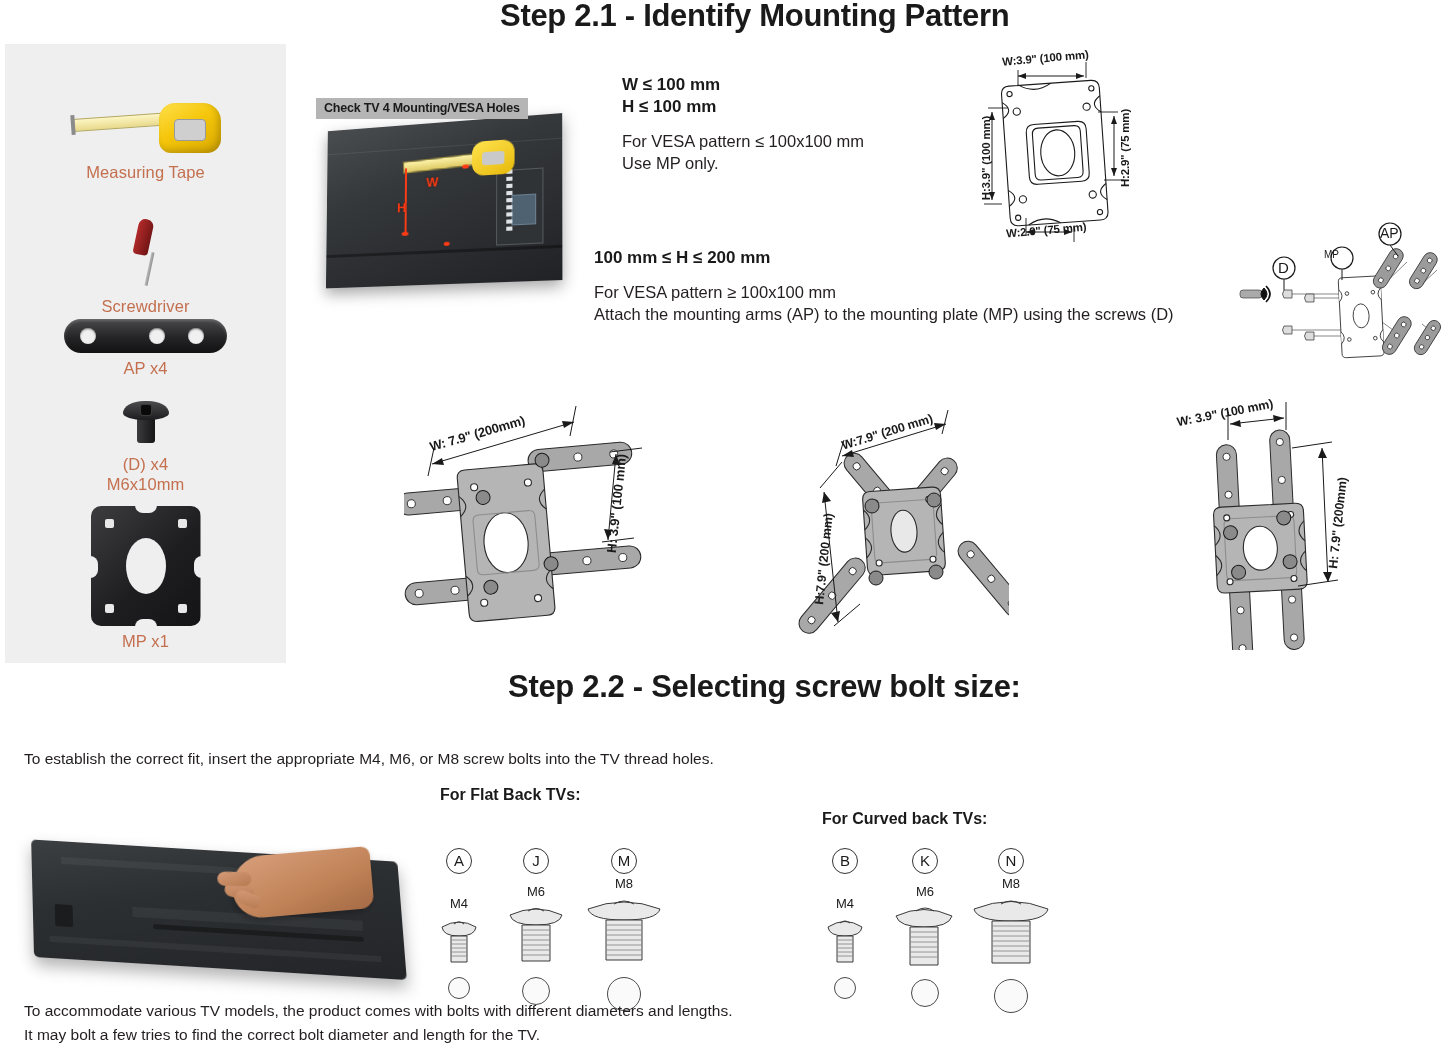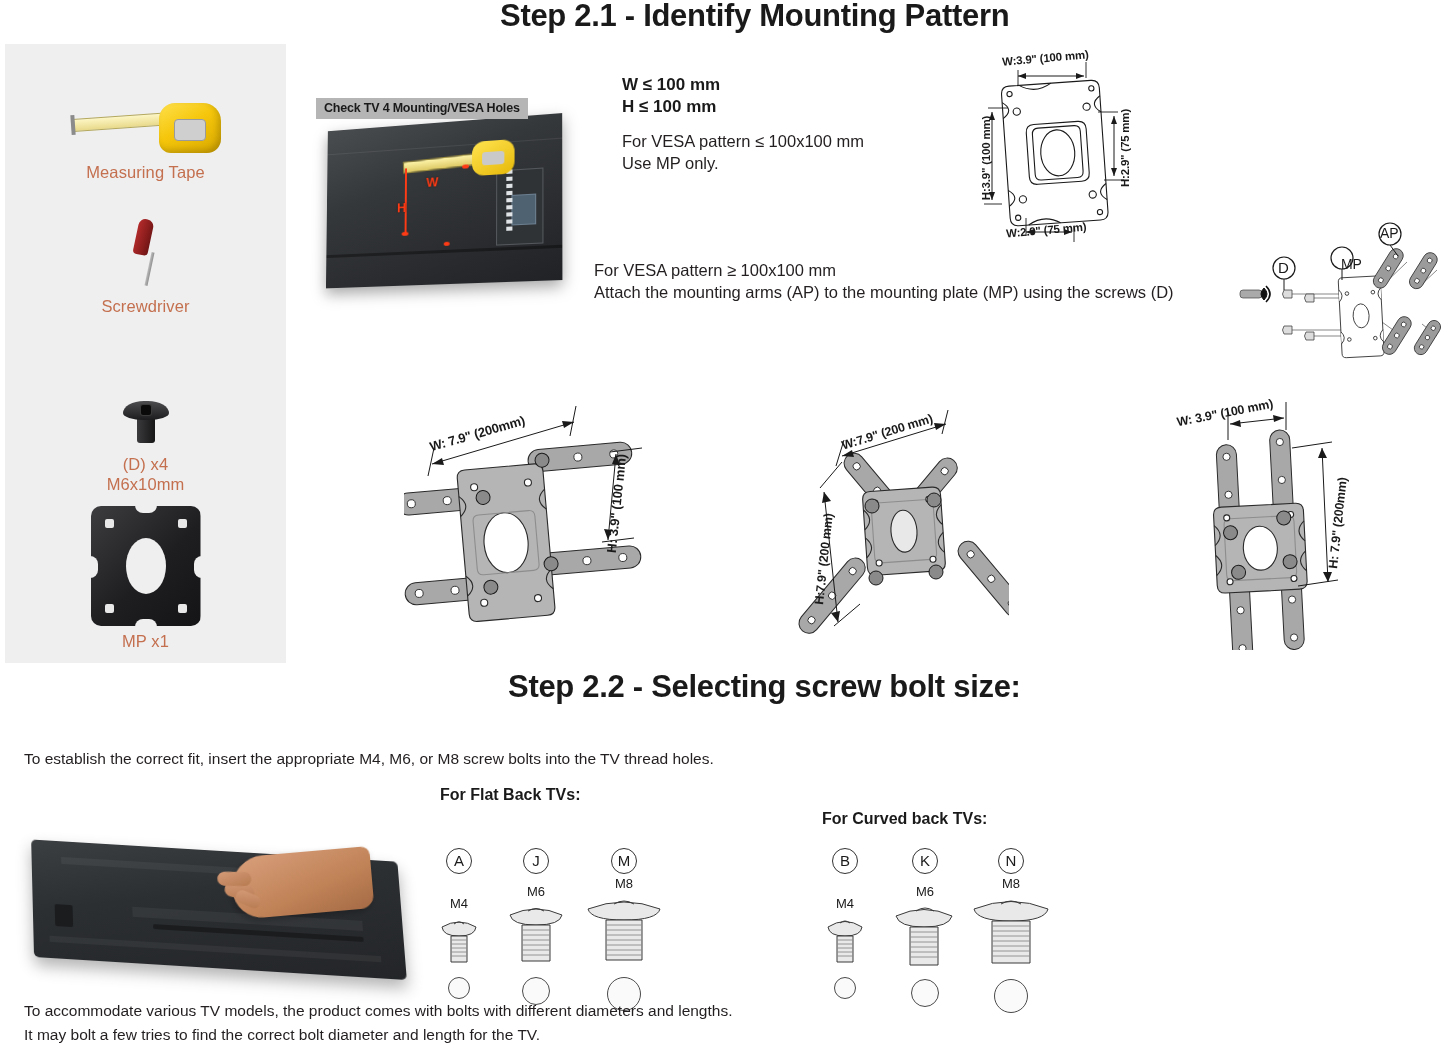--- a/index.html
+++ b/index.html
@@ -256,20 +256,29 @@
     </div>
 
     <div class="part-item" style="top:175px;">
       <div class="part-art sd-wrap">
         <div class="sd-shaft"></div>
           <div class="sd-handle"></div>
       </div>
       <div class="part-label">Screwdriver</div>
     </div>
 
+    <div class="part-item" style="top:275px;">
+      <div class="part-art ap-wrap">
+        <div class="ap-bar"></div>
+        <div class="ap-hole" style="left:16px;"></div>
+        <div class="ap-hole" style="left:85px;"></div>
+        <div class="ap-hole" style="left:124px;"></div>
+      </div>
+      <div class="part-label">AP x4</div>
+    </div>
 
     <div class="part-item" style="top:355px;">
       <div class="part-art d-wrap">
         <div class="d-shank"></div>
           <div class="d-head"></div>
       </div>
       <div class="part-label">(D) x4</div>
       <div class="part-label" style="margin-top:0;">M6x10mm</div>
     </div>
 
@@ -326,20 +335,21 @@
       <div>H ≤ 100 mm</div>
     </div>
     <div class="spec-body">
       <div>For VESA pattern ≤ 100x100 mm</div>
       <div>Use MP only.</div>
     </div>
   </div>
 
   <div class="spec-block" id="spec-large">
     <div class="spec-head">
+      <div>100 mm ≤ H ≤ 200 mm</div>
     </div>
     <div class="spec-body">
       <div>For VESA pattern ≥ 100x100 mm</div>
       <div>Attach the mounting arms (AP) to the mounting plate (MP) using the screws (D)</div>
     </div>
   </div>
 
   <div class="tech" id="vesa-diagram" style="left:978px; top:46px; width:185px; height:210px;">
     <svg class="vesa-svg" width="185" height="210" viewBox="0 0 185 210">
       <g fill="none" stroke="#1a1a1a" stroke-width="1.1">
@@ -455,21 +465,21 @@
         <circle cx="110" cy="40" r="11"></circle>
         <circle cx="158" cy="16" r="11"></circle>
       </g>
       <g stroke="#1a1a1a" stroke-width="1" fill="none">
         <path d="M52 61 V72"></path>
           <path d="M110 51 V62"></path>
           <path d="M158 27 L166 38"></path>
       </g>
     </svg>
     <div class="dim-text" style="left:46px; top:41px; font-size:15px; font-weight:normal;">D</div>
-    <div class="dim-text" style="left:109px; top:31px; font-size:14px; font-weight:normal;margin-top:7px;">MP</div>
+    <div class="dim-text" style="left:92px; top:31px; font-size:10px; font-weight:normal;">MP</div>
     <div class="dim-text" style="left:148px; top:7px; font-size:14px; font-weight:normal;">AP</div>
   </div>
 
   <div class="tech" id="bracket-1" style="left:404px; top:404px; width:265px; height:250px;">
     <svg class="bracket-svg" width="265" height="250" viewBox="0 0 265 250">
       <g transform="rotate(-5 132 125)">
 
         <g fill="#a8a8a8" stroke="#2a2a2a" stroke-width="1">
           <rect x="-4" y="78" width="104" height="22" rx="11"></rect>
           <rect x="130" y="46" width="104" height="22" rx="11"></rect>

